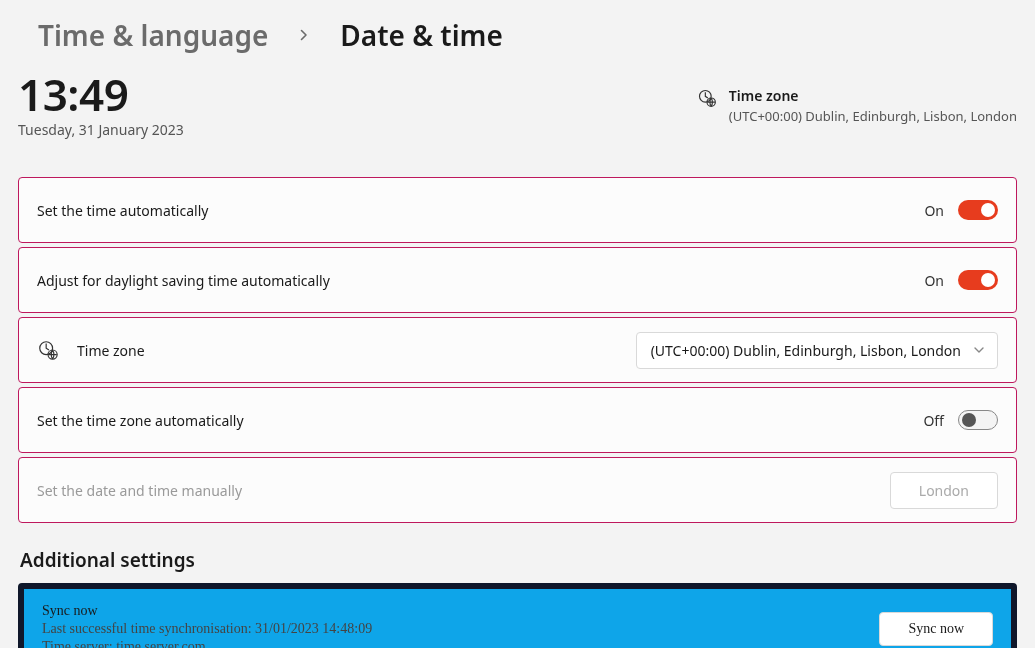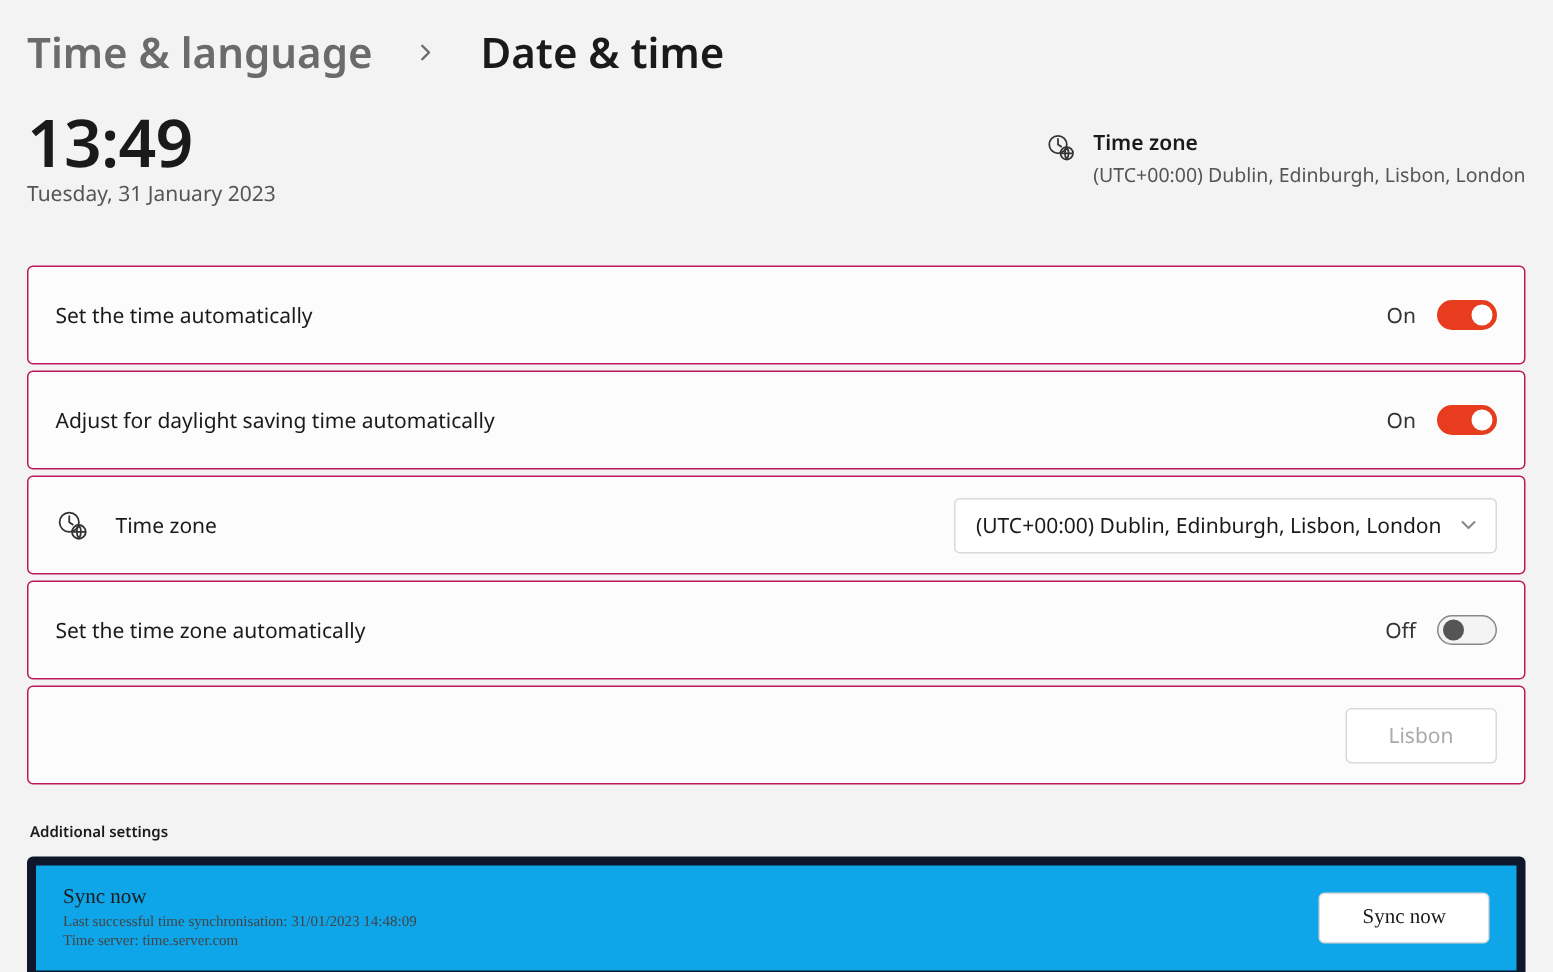--- a/index.html
+++ b/index.html
@@ -12,20 +12,21 @@
     overflow: hidden;
     padding: 16px 18px 0 18px;
   }
   .breadcrumb {
     display: flex;
     align-items: center;
     gap: 30px;
     font-size: 28px;
     font-weight: 600;
     margin-bottom: 18px;
+    margin-left: 20px;
   }
   .breadcrumb .parent { color: #6b6b6b; font-weight: 600; }
   .breadcrumb .sep { color: #6b6b6b; font-size: 18px; }
   .breadcrumb .current { color: #1a1a1a; }
   .summary {
     display: flex;
     align-items: center;
     margin-bottom: 38px;
   }
   .clock-block { flex: 0 0 auto; }
@@ -136,38 +137,38 @@
   .btn {
     background: #fff;
     border: 1px solid #d9d9d9;
     border-radius: 4px;
     padding: 8px 28px;
     font-size: 14px;
     color: #1a1a1a;
   }
   .btn.disabled { color: #aaa; }
   .section-header {
-    font-size: 10px;
+    font-size: 19px;
     font-weight: 600;
     margin: 24px 0 10px 2px;
     color: #1a1a1a;
   }
   .sync-card {
     background: #0ea5e9;
     border: 6px solid #0f172a;
     border-radius: 4px;
     padding: 14px 18px;
     display: flex;
     align-items: center;
     min-height: 78px;
     font-family: Liberation Serif, serif;
   }
   .sync-info { display: flex; flex-direction: column; gap: 2px; }
   .sync-info .t1 { font-size: 14px; color: #1a1a1a; }
-  .sync-info .t2 { font-size: 10px; color: #444; }
+  .sync-info .t2 { font-size: 14px; color: #444; }
   svg { display: block; }
 </style>
 </head>
 <body>
 
 <div class="breadcrumb">
   <span class="parent">Time &amp; language</span>
   <span class="sep">
     <svg width="12" height="12" viewBox="0 0 12 12" fill="none">
         <path d="M3.5 1.5 L8 6 L3.5 10.5" stroke="currentColor" stroke-width="1.6" stroke-linecap="round" stroke-linejoin="round"></path>
@@ -241,22 +242,23 @@
 <div class="card">
   <span class="card-label">Set the time zone automatically</span>
   <span class="spacer"></span>
   <span class="state-text">Off</span>
   <div class="toggle off">
       <div class="knob"></div>
     </div>
 </div>
 
 <div class="card">
-  <span class="spacer"></span>
-  <div class="btn disabled">Lisbon</div>
+  <span class="card-label disabled">Set the date and time manually</span>
+  <span class="spacer"></span>
+  <div class="btn disabled">London</div>
 </div>
 
 <div class="section-header">Additional settings</div>
 
 <div class="sync-card">
   <div class="sync-info">
     <span class="t1">Sync now</span>
     <span class="t2">Last successful time synchronisation: 31/01/2023 14:48:09</span>
     <span class="t2">Time server: time.server.com</span>
   </div>

